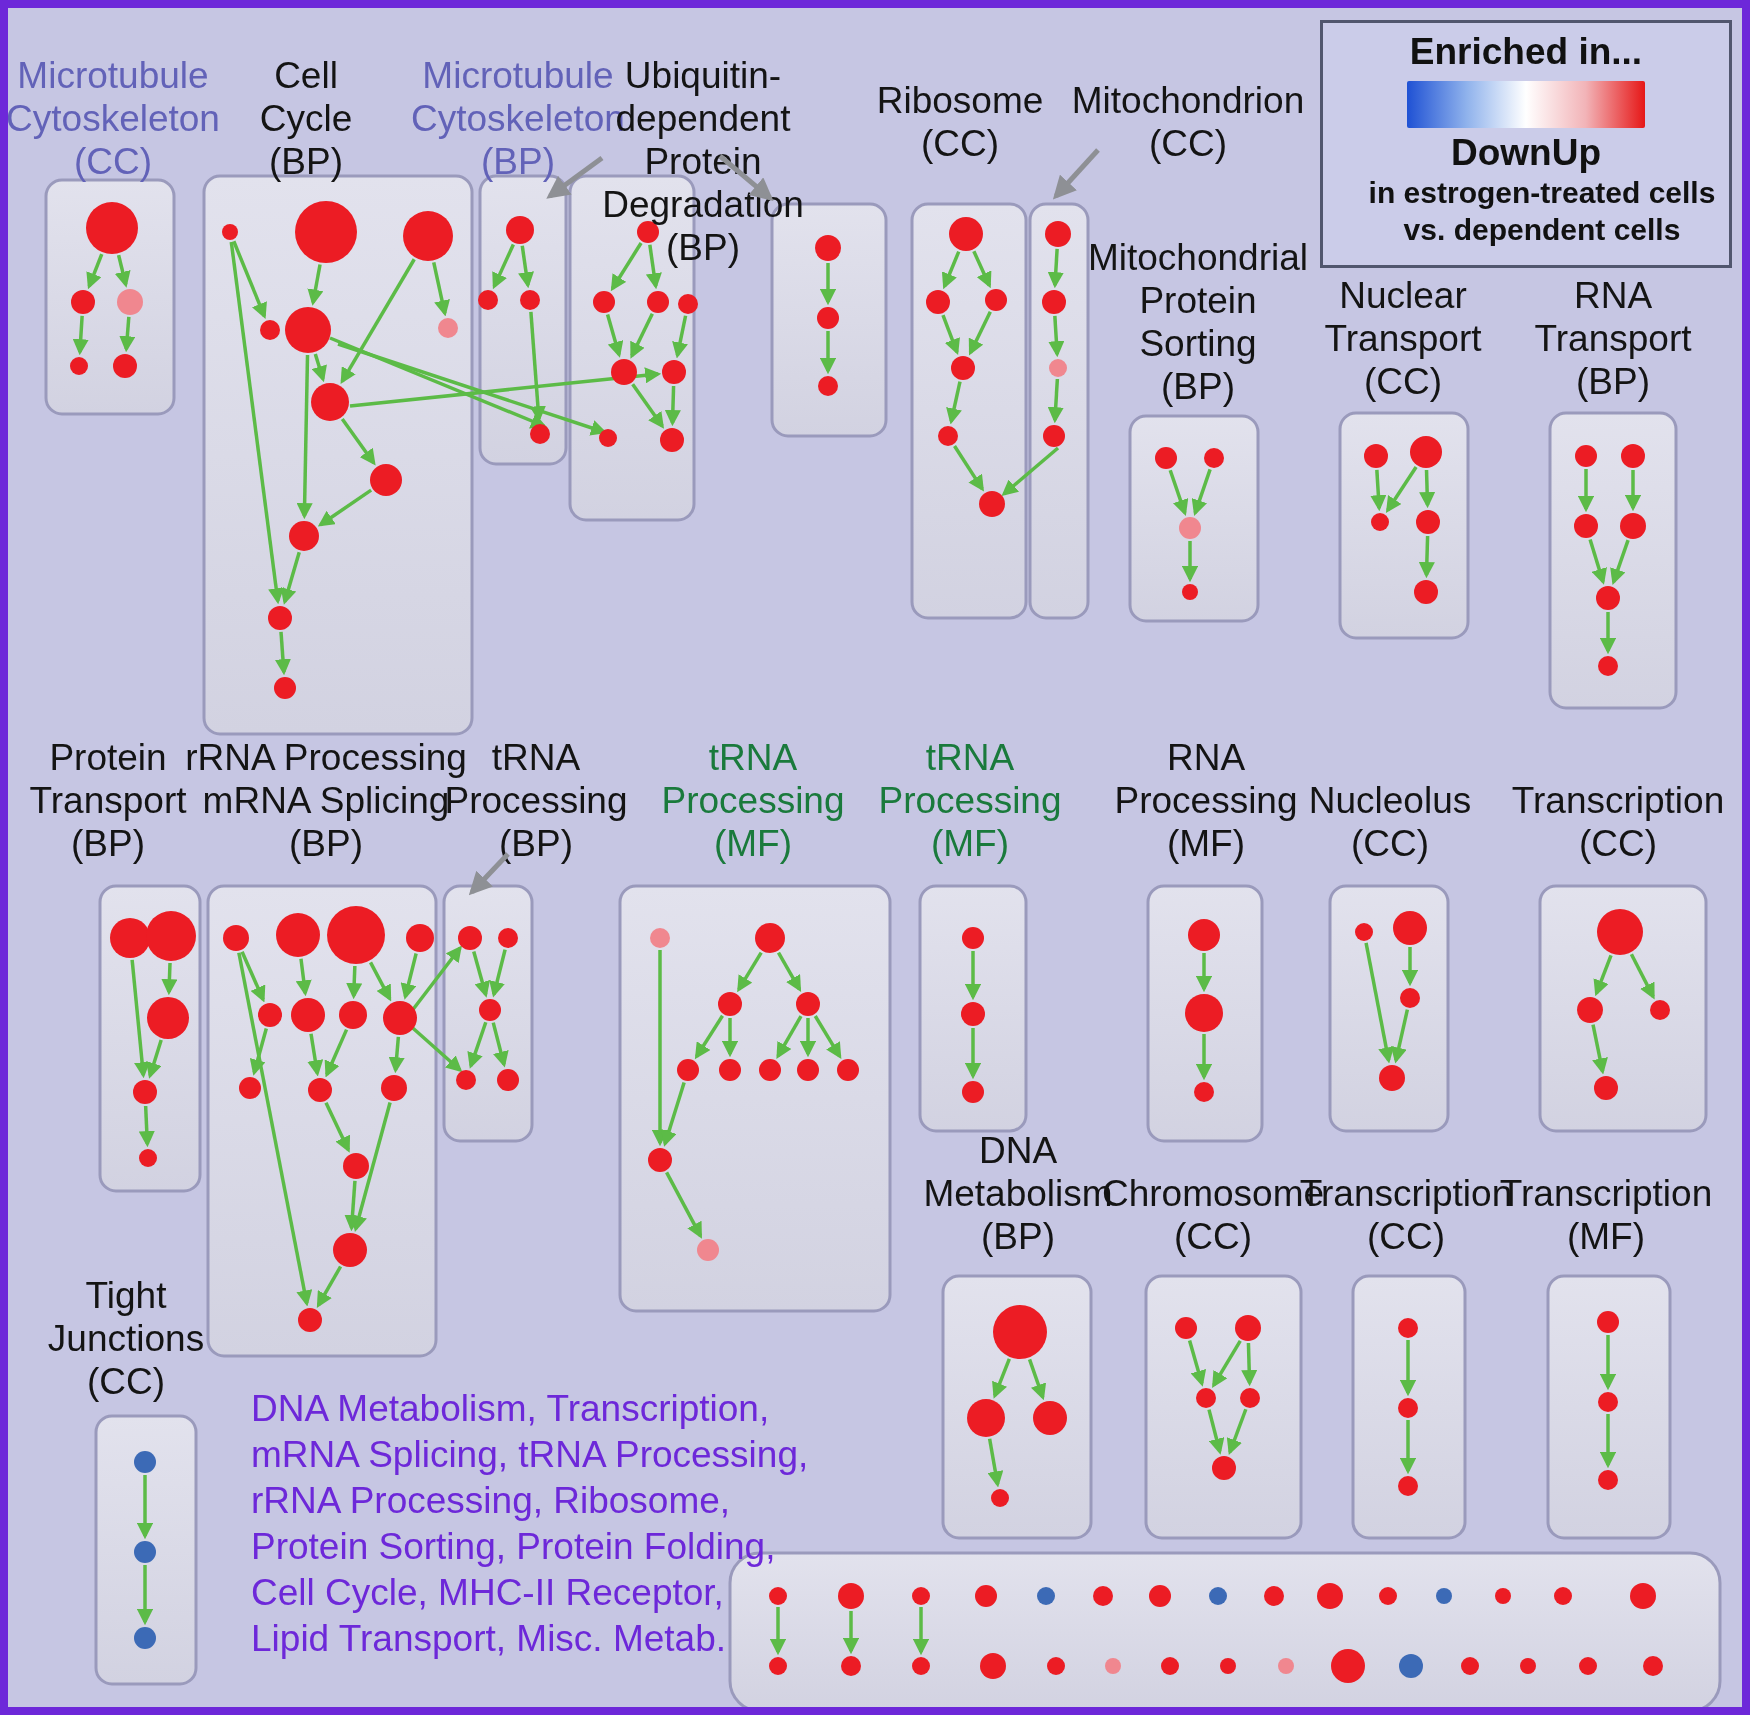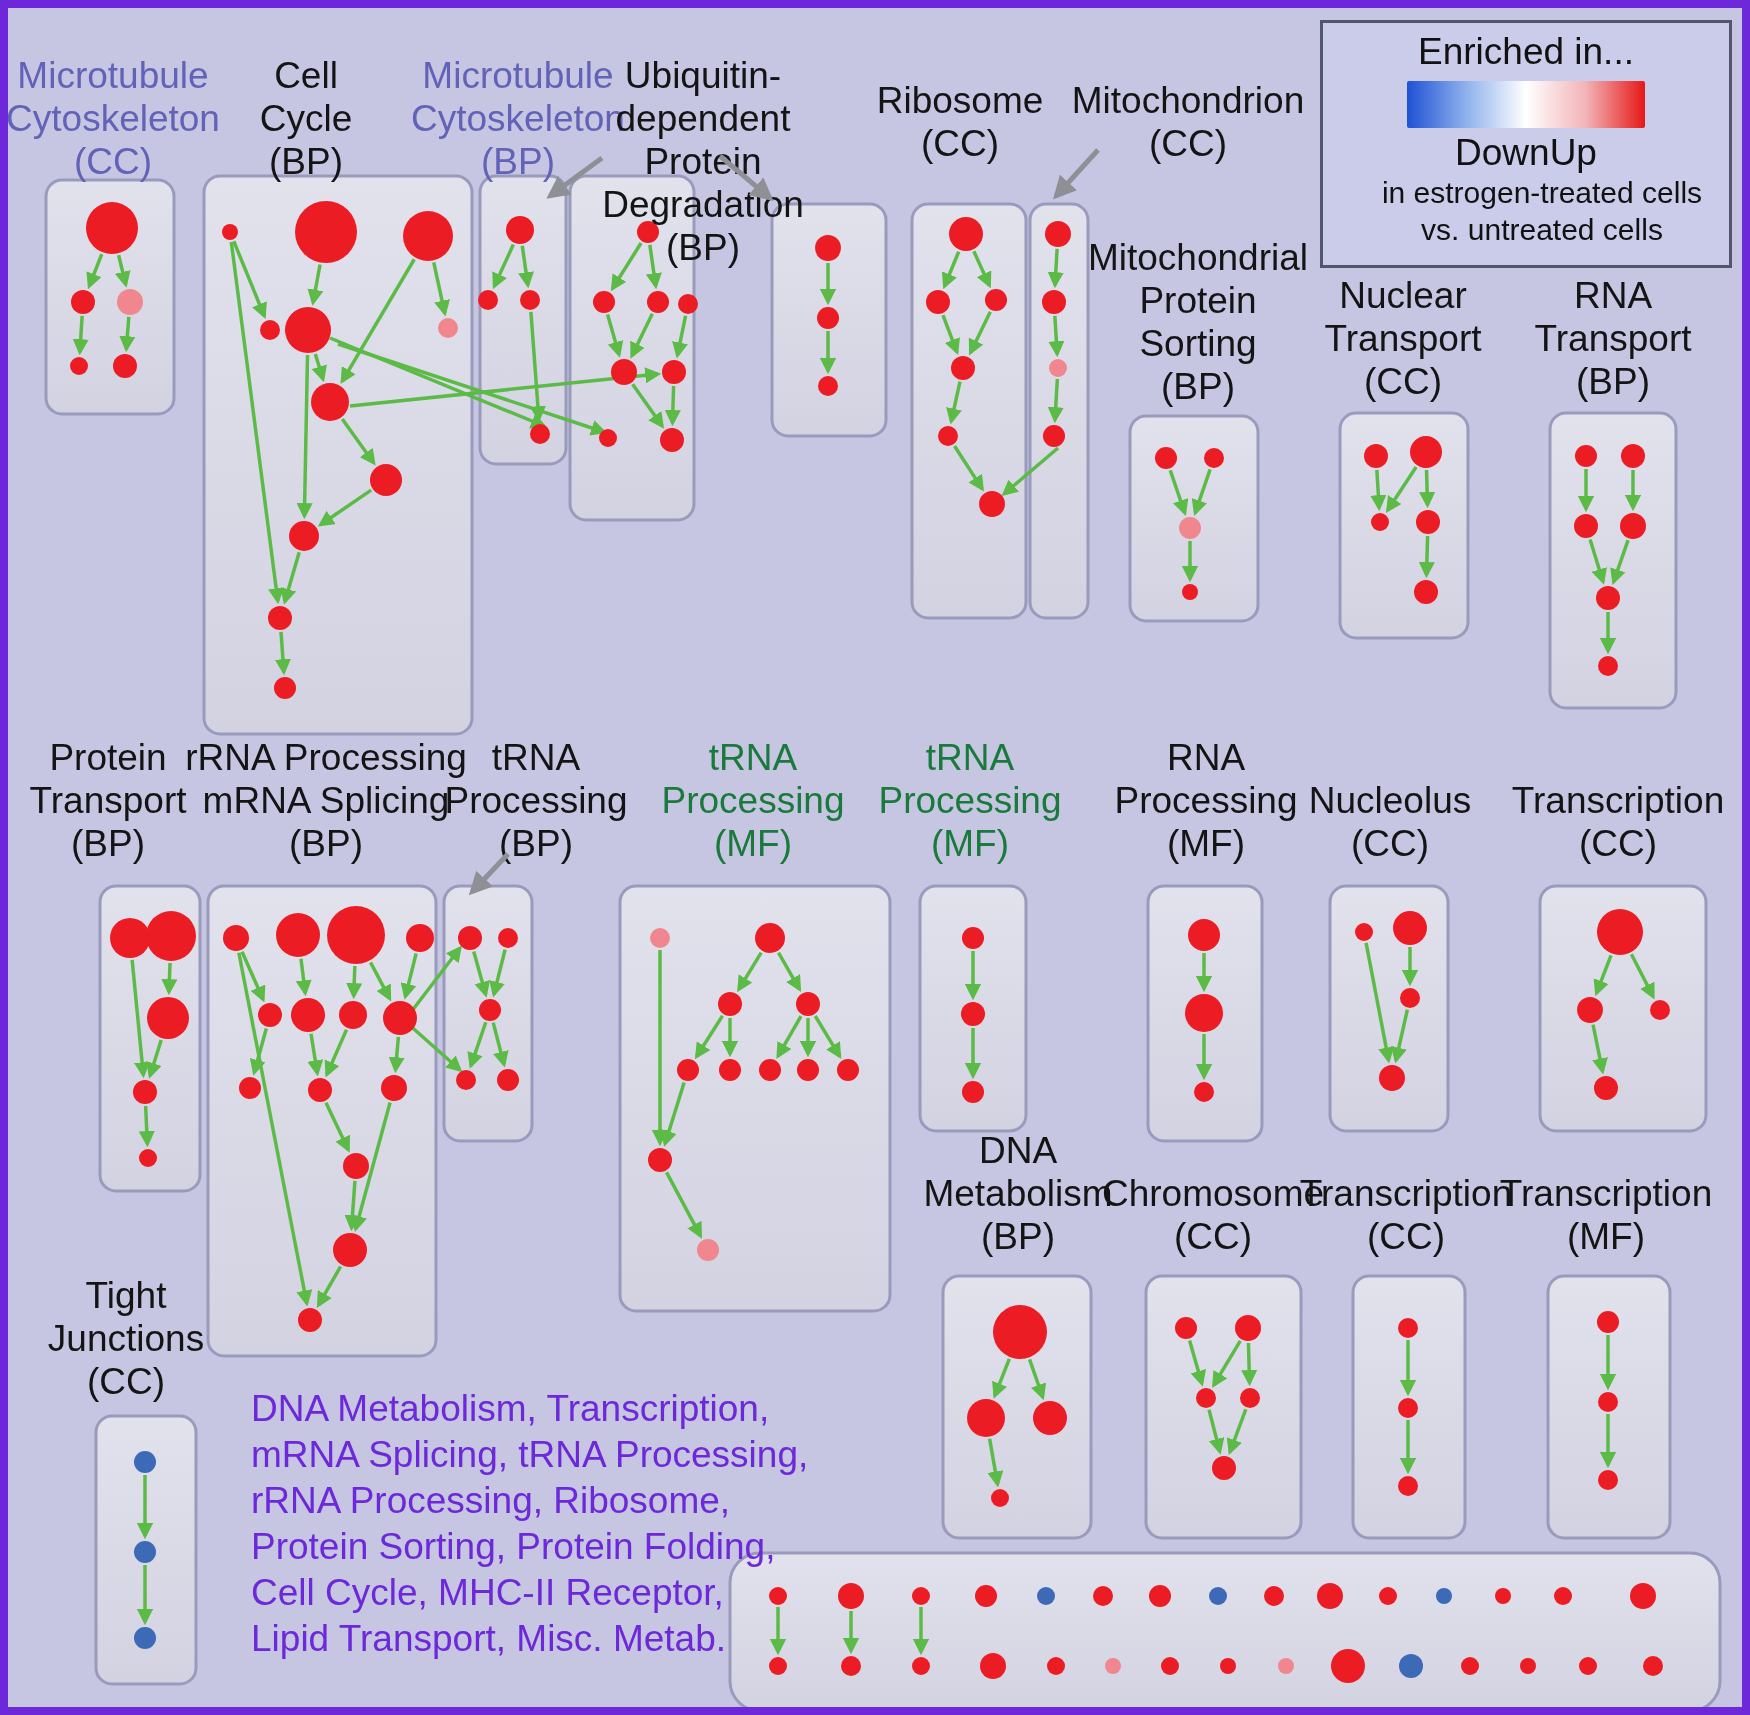--- a/index.html
+++ b/index.html
@@ -1,21 +1,21 @@
 <!DOCTYPE html>
 <html><head>
 <meta charset="utf-8">
 <style>
   html,body{margin:0;padding:0;background:#9a9ab8;}
   #page{position:relative;width:1750px;height:1715px;box-sizing:border-box;
         background:#c6c6e3;border:8px solid #6d28d9;overflow:hidden;
         font-family:"Liberation Sans",sans-serif;}
   #fig{position:absolute;left:0;top:0;font-family:"Liberation Sans",sans-serif;}
   .legend{position:absolute;left:1312px;top:12px;width:412px;height:248px;
-          border:3px solid #51566e;background:#cbcce9;box-sizing:border-box;text-align:center;}
+          border:3px solid #51566e;background:#cbcce9;box-sizing:border-box;text-align:center;font-weight:bold;}
   .legend-title{font-size:37px;margin-top:8px;color:#111;}
   .legend-bar{width:238px;height:47px;margin:8px auto 4px;border-radius:2px;}
   .legend-du{display:flex;justify-content:center;padding:0 34px;font-size:37px;color:#111;}
   .legend-sub{font-size:30px;color:#111;line-height:37px;padding-left:32px;}
   #misc-note{position:absolute;left:243px;top:1378px;font-size:37px;line-height:46px;
              color:#6d28d9;white-space:pre-line;}
 </style>
 </head>
 <body>
 
@@ -361,21 +361,21 @@
     </svg>
 
   <div class="legend">
     <div class="legend-title">Enriched in...</div>
     <div class="legend-bar" style="background: linear-gradient(90deg, rgb(31, 81, 212), rgb(143, 178, 236), rgb(255, 255, 255), rgb(242, 180, 184), rgb(230, 23, 23));"></div>
     <div class="legend-du">
       <span>Down</span>
       <span>Up</span>
     </div>
     <div class="legend-sub">in estrogen-treated cells</div>
-    <div class="legend-sub">vs. untreated cells</div>
+    <div class="legend-sub">vs. dependent cells</div>
   </div>
 
   <div id="misc-note">DNA Metabolism, Transcription,
 mRNA Splicing, tRNA Processing,
 rRNA Processing, Ribosome,
 Protein Sorting, Protein Folding,
 Cell Cycle, MHC-II Receptor,
 Lipid Transport, Misc. Metab.</div>
 
 </div>

